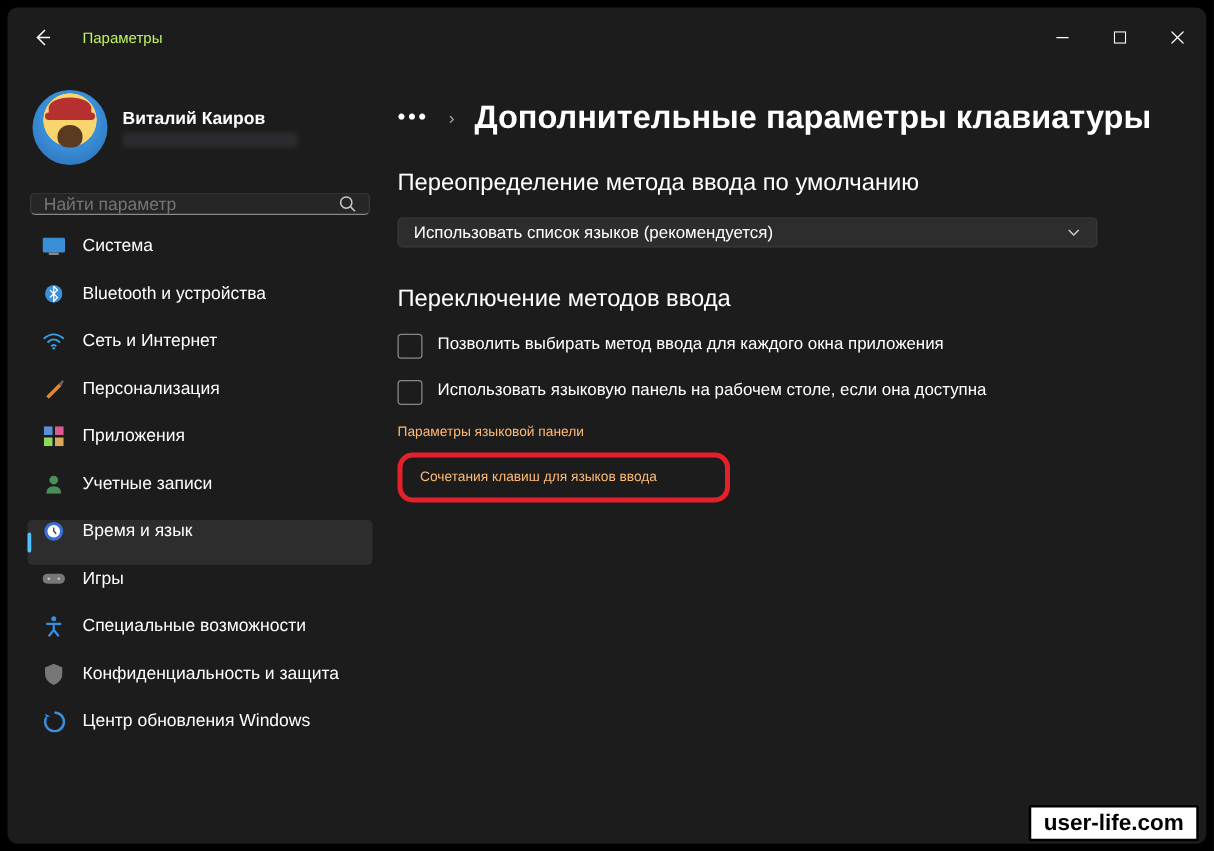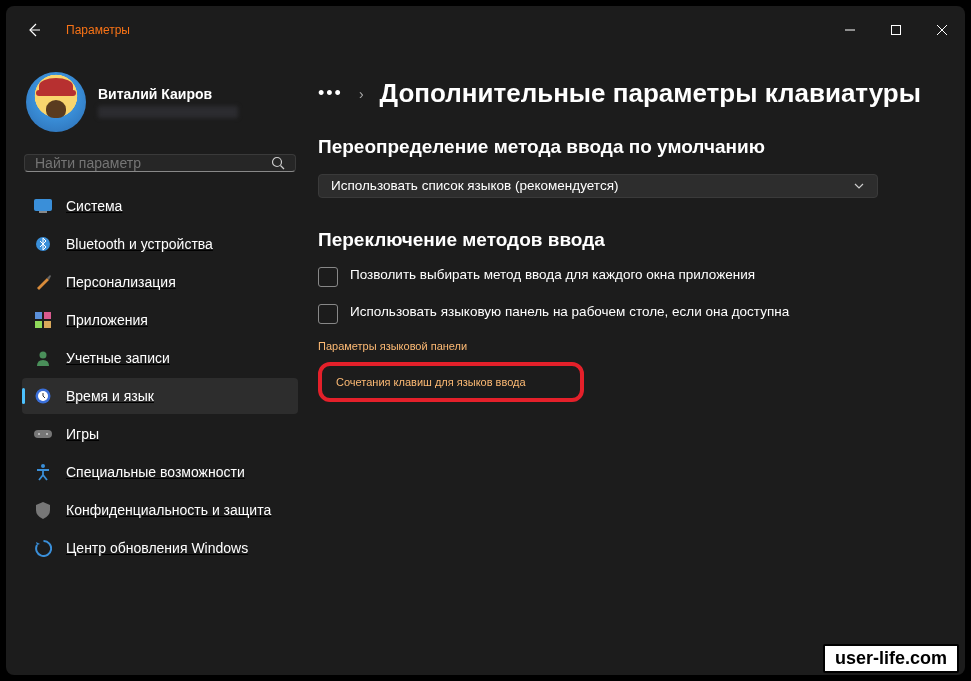--- a/index.html
+++ b/index.html
@@ -1,47 +1,47 @@
 <!DOCTYPE html>
 <html><head>
 <meta charset="utf-8">
 <style>
 * { margin: 0; padding: 0; box-sizing: border-box; font-family: "Segoe UI", sans-serif; }
 body { background: #000; width: 971px; height: 681px; overflow: hidden; position: relative; }
 .window { position: absolute; inset: 6px; background: #1c1c1c; border-radius: 8px; display: flex; flex-direction: column; overflow: hidden; }
 .titlebar { height: 48px; display: flex; align-items: center; justify-content: space-between; padding: 0 0 0 16px; }
 .titlebar-left { display: flex; align-items: center; gap: 20px; }
 .back-btn { width: 24px; height: 24px; display: flex; align-items: center; justify-content: center; color: #fff; cursor: pointer; }
-.title { color: #f97316; font-size: 12px; }
+.title { color: #bef264; font-size: 12px; }
 .window-controls { display: flex; }
 .window-control { width: 46px; height: 32px; display: flex; align-items: center; justify-content: center; color: #fff; cursor: pointer; }
 .body { flex: 1; display: flex; overflow: hidden; }
 .sidebar { width: 300px; padding: 12px 8px 12px 16px; display: flex; flex-direction: column; }
 .user-row { display: flex; align-items: center; gap: 12px; padding: 6px 4px 16px 4px; }
 .avatar { width: 60px; height: 60px; border-radius: 50%; background: radial-gradient(circle at 50% 40%, #f9d56e 0%, #f9d56e 45%, #3a8fd9 46%, #2b6bb0 100%); position: relative; overflow: hidden; }
 .avatar::after { content: ""; position: absolute; left: 50%; top: 28px; transform: translateX(-50%); width: 20px; height: 18px; background: #5a3b1f; border-radius: 50% 50% 40% 40%; }
 .avatar-cap { position: absolute; top: 6px; left: 50%; transform: translateX(-50%); width: 34px; height: 16px; background: #b73030; border-radius: 50% 50% 0 0; }
 .avatar-brim { position: absolute; top: 18px; left: 50%; transform: translateX(-50%); width: 40px; height: 6px; background: #b73030; border-radius: 3px; }
 .user-info { display: flex; flex-direction: column; }
 .user-name { color: #fff; font-size: 14px; font-weight: 600; }
 .user-email { width: 140px; height: 12px; background: #2c2c30; border-radius: 2px; margin-top: 4px; filter: blur(2px); }
 .search-box { margin: 6px 2px 10px 2px; height: 18px; background: #262626; border: 1px solid #3a3a3a; border-bottom: 1px solid #888; border-radius: 4px; display: flex; align-items: center; padding: 0 10px; justify-content: space-between; }
 .search-input { color: #aaa; font-size: 14px; background: transparent; border: none; outline: none; flex: 1; }
 .nav { display: flex; flex-direction: column; gap: 2px; margin-top: 6px; }
-.nav-item { height: 36px; display: flex; align-items: center; gap: 14px; padding: 0 12px; border-radius: 4px; cursor: pointer; position: relative; text-decoration: underline; }
+.nav-item { height: 36px; display: flex; gap: 14px; padding: 0 12px; border-radius: 4px; cursor: pointer; position: relative; }
 .nav-item.active { background: #2d2d2d; }
 .nav-item.active::before { content: ""; position: absolute; left: 0; top: 10px; bottom: 10px; width: 3px; background: #4cc2ff; border-radius: 2px; }
 .nav-icon { width: 18px; height: 18px; display: flex; align-items: center; justify-content: center; }
 .nav-label { color: #fff; font-size: 14px; }
 .main { flex: 1; padding: 24px 12px 0 12px; overflow-y: auto; color: #fff; }
 .breadcrumb-row { display: flex; align-items: center; gap: 16px; margin-bottom: 26px; }
 .ellipsis { color: #fff; font-size: 18px; letter-spacing: 2px; }
 .chevron { color: #aaa; font-size: 14px; }
 .page-title { font-size: 26px; font-weight: 600; white-space: nowrap; text-align: right; }
-.section-heading { font-size: 19px; font-weight: 700; margin-bottom: 14px; line-height: 1.3; }
+.section-heading { font-size: 19px; font-weight: 400; margin-bottom: 14px; line-height: 1.3; }
 .section-heading.mt { margin-top: 30px; }
 .desc { color: #ddd; font-size: 13.5px; line-height: 1.45; margin-bottom: 14px; max-width: 560px; }
 .dropdown { width: 560px; height: 24px; background: #2d2d2d; border: 1px solid #3a3a3a; border-radius: 4px; display: flex; align-items: center; justify-content: space-between; padding: 0 12px; cursor: pointer; }
 .dropdown-label { color: #fff; font-size: 13.5px; }
 .checkbox-row { display: flex; align-items: flex-start; gap: 12px; margin-bottom: 16px; max-width: 560px; text-align: right; }
 .checkbox { width: 20px; height: 20px; border: 1px solid #888; border-radius: 3px; flex-shrink: 0; margin-top: 1px; cursor: pointer; }
 .checkbox-label { color: #fff; font-size: 13.5px; line-height: 1.4; }
 .link { color: #fdba74; font-size: 11px; cursor: pointer; display: block; margin-top: 4px; }
 .highlight-box { border: 4px solid #e4202a; border-radius: 12px; padding: 10px 14px; margin-top: 10px; width: 266px; }
 .highlight-box .link { margin-top: 0; }
@@ -118,20 +118,29 @@
           <span class="nav-icon">
               <svg width="14" height="18">
                 <circle cx="7" cy="9" r="7" fill="#3a8fd9"></circle>
                 <path d="M7 3 L10 6 L4 12 M4 6 L10 12 L7 15 L7 3" stroke="#fff" stroke-width="1" fill="none"></path>
               </svg>
             </span>
           <span class="nav-label">Bluetooth и устройства</span>
         </div>
         <div class="nav-item">
           <span class="nav-icon">
+              <svg width="18" height="14">
+                <path d="M1 5 Q9 -2 17 5 M4 8 Q9 3 14 8 M7 11 Q9 9 11 11" stroke="#3aa0e8" stroke-width="1.5" fill="none"></path>
+                <circle cx="9" cy="12.5" r="1" fill="#3aa0e8"></circle>
+              </svg>
+            </span>
+          <span class="nav-label">Сеть и Интернет</span>
+        </div>
+        <div class="nav-item">
+          <span class="nav-icon">
               <svg width="18" height="18">
                 <path d="M3 15 L13 5 L15 7 L5 17 Z" fill="#d98b3a"></path>
                 <path d="M13 5 L16 2 L17 3 L15 7" fill="#666"></path>
               </svg>
             </span>
           <span class="nav-label">Персонализация</span>
         </div>
         <div class="nav-item">
           <span class="nav-icon">
               <svg width="16" height="16">

